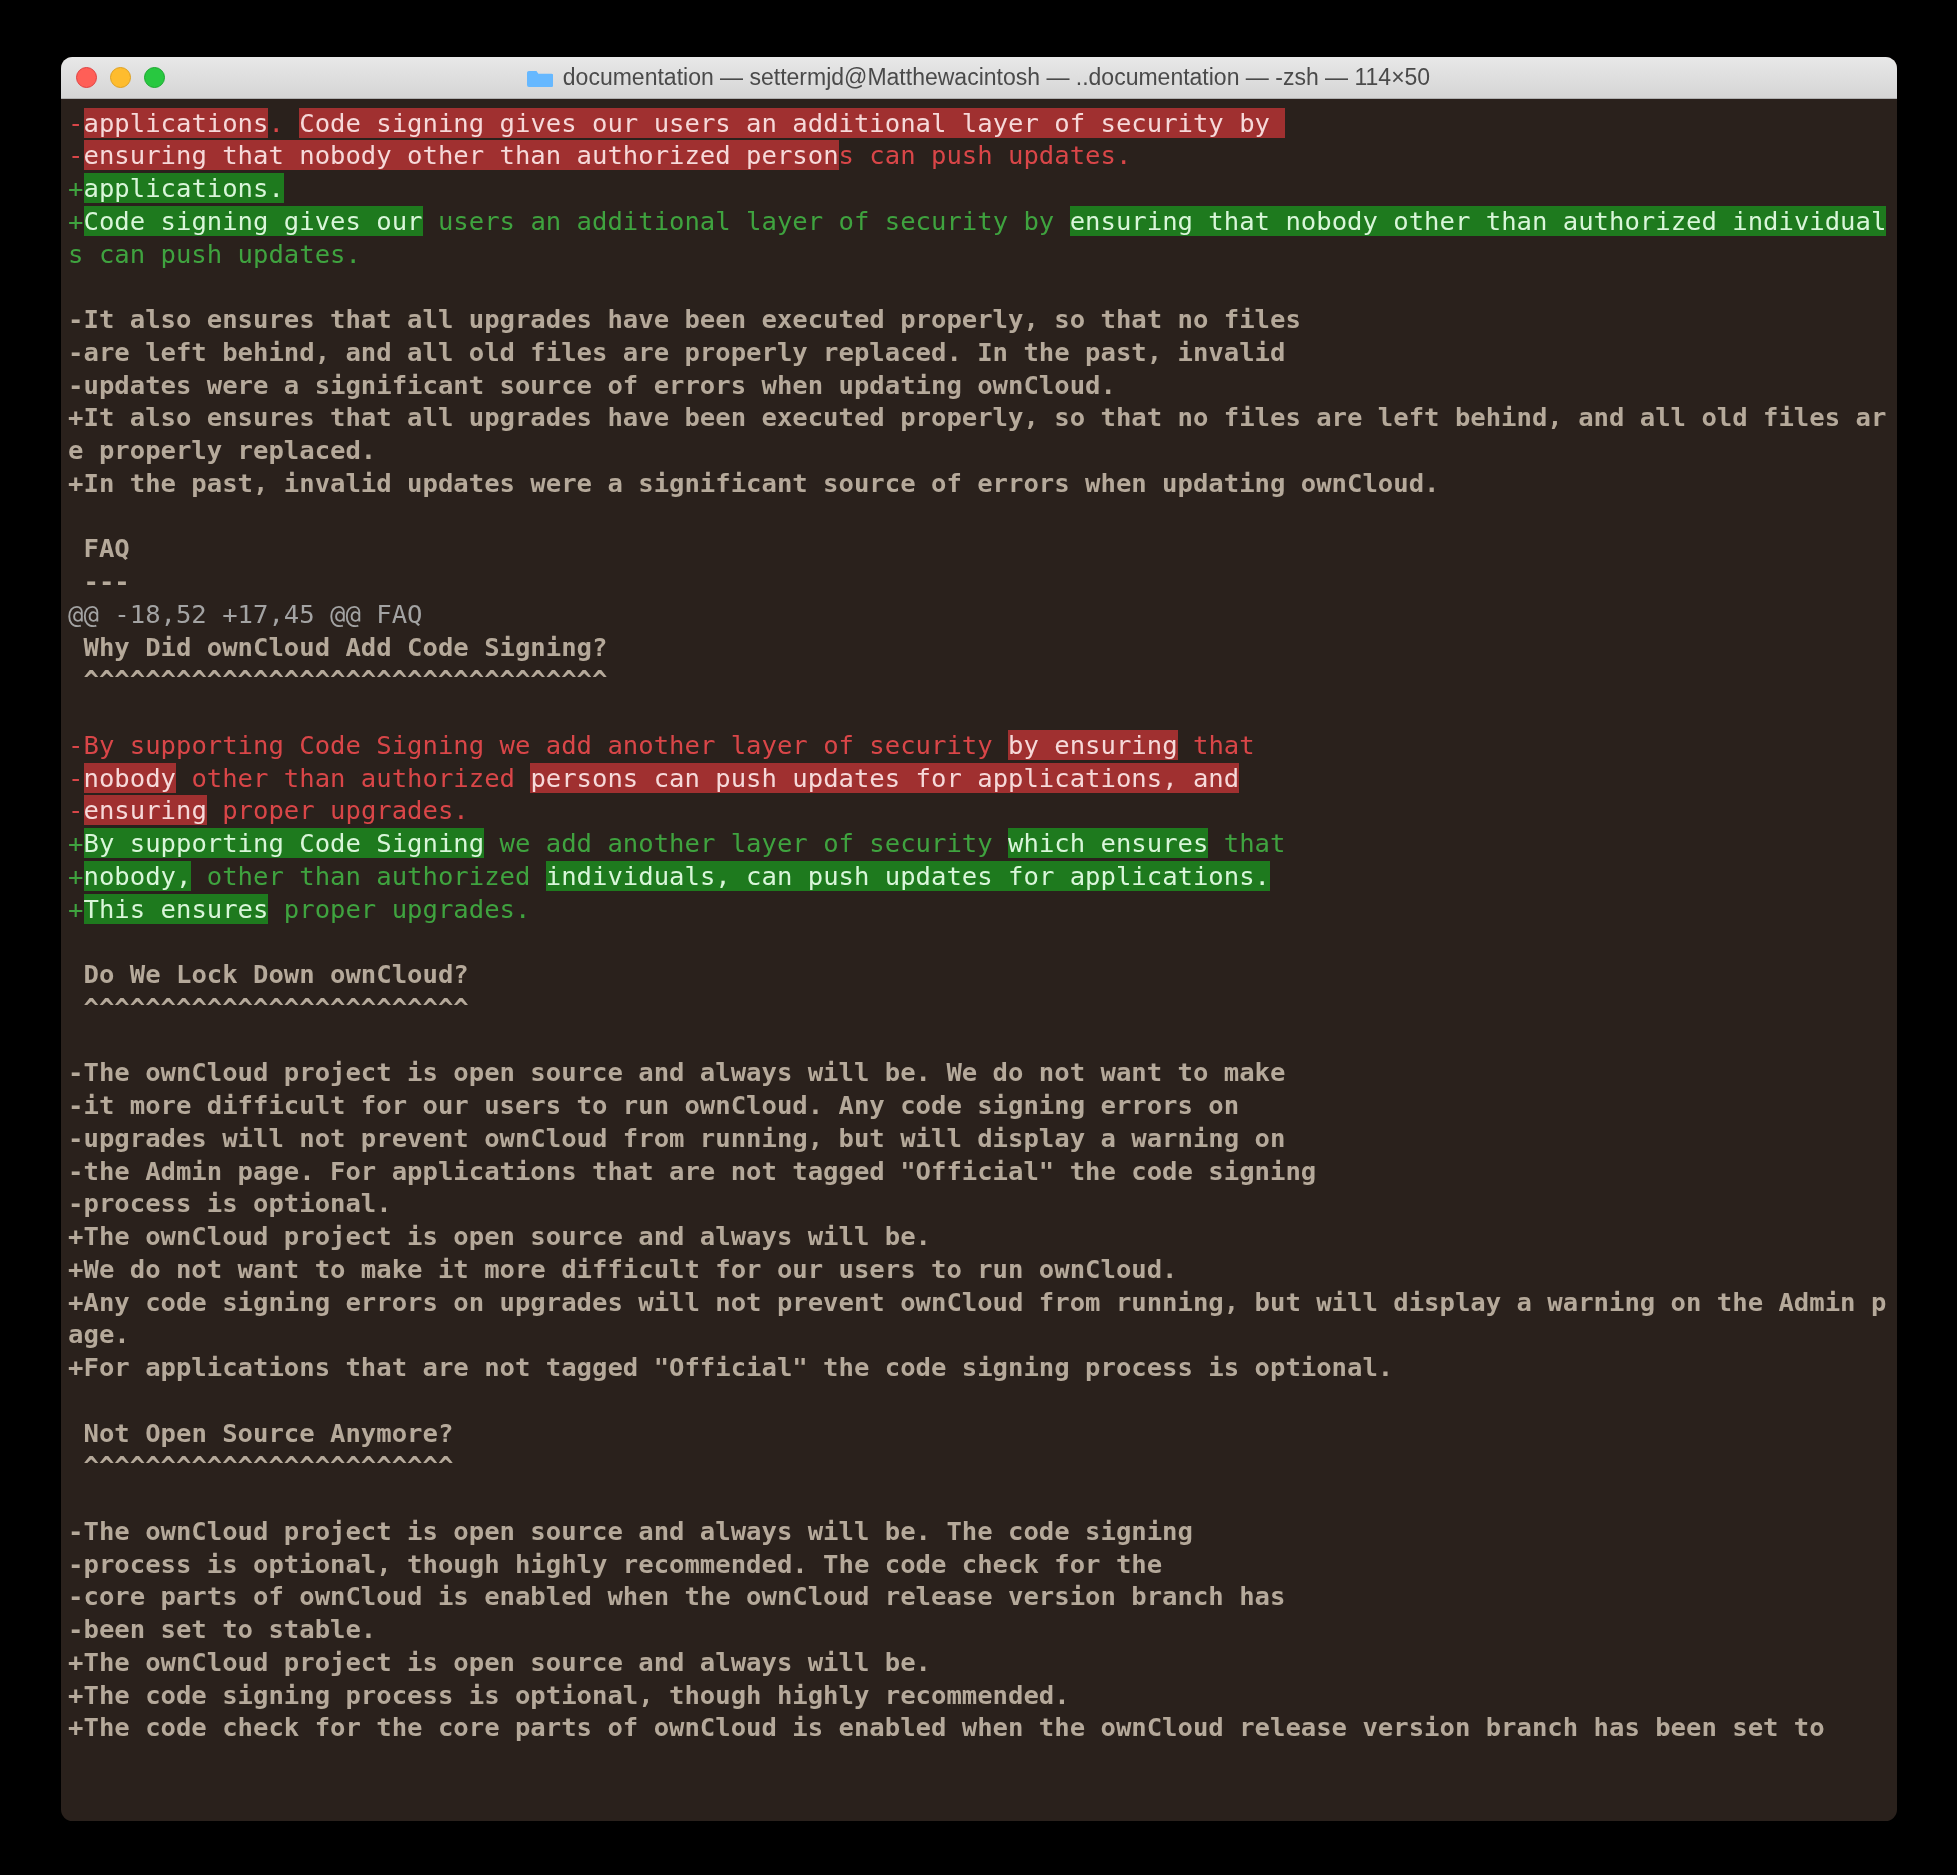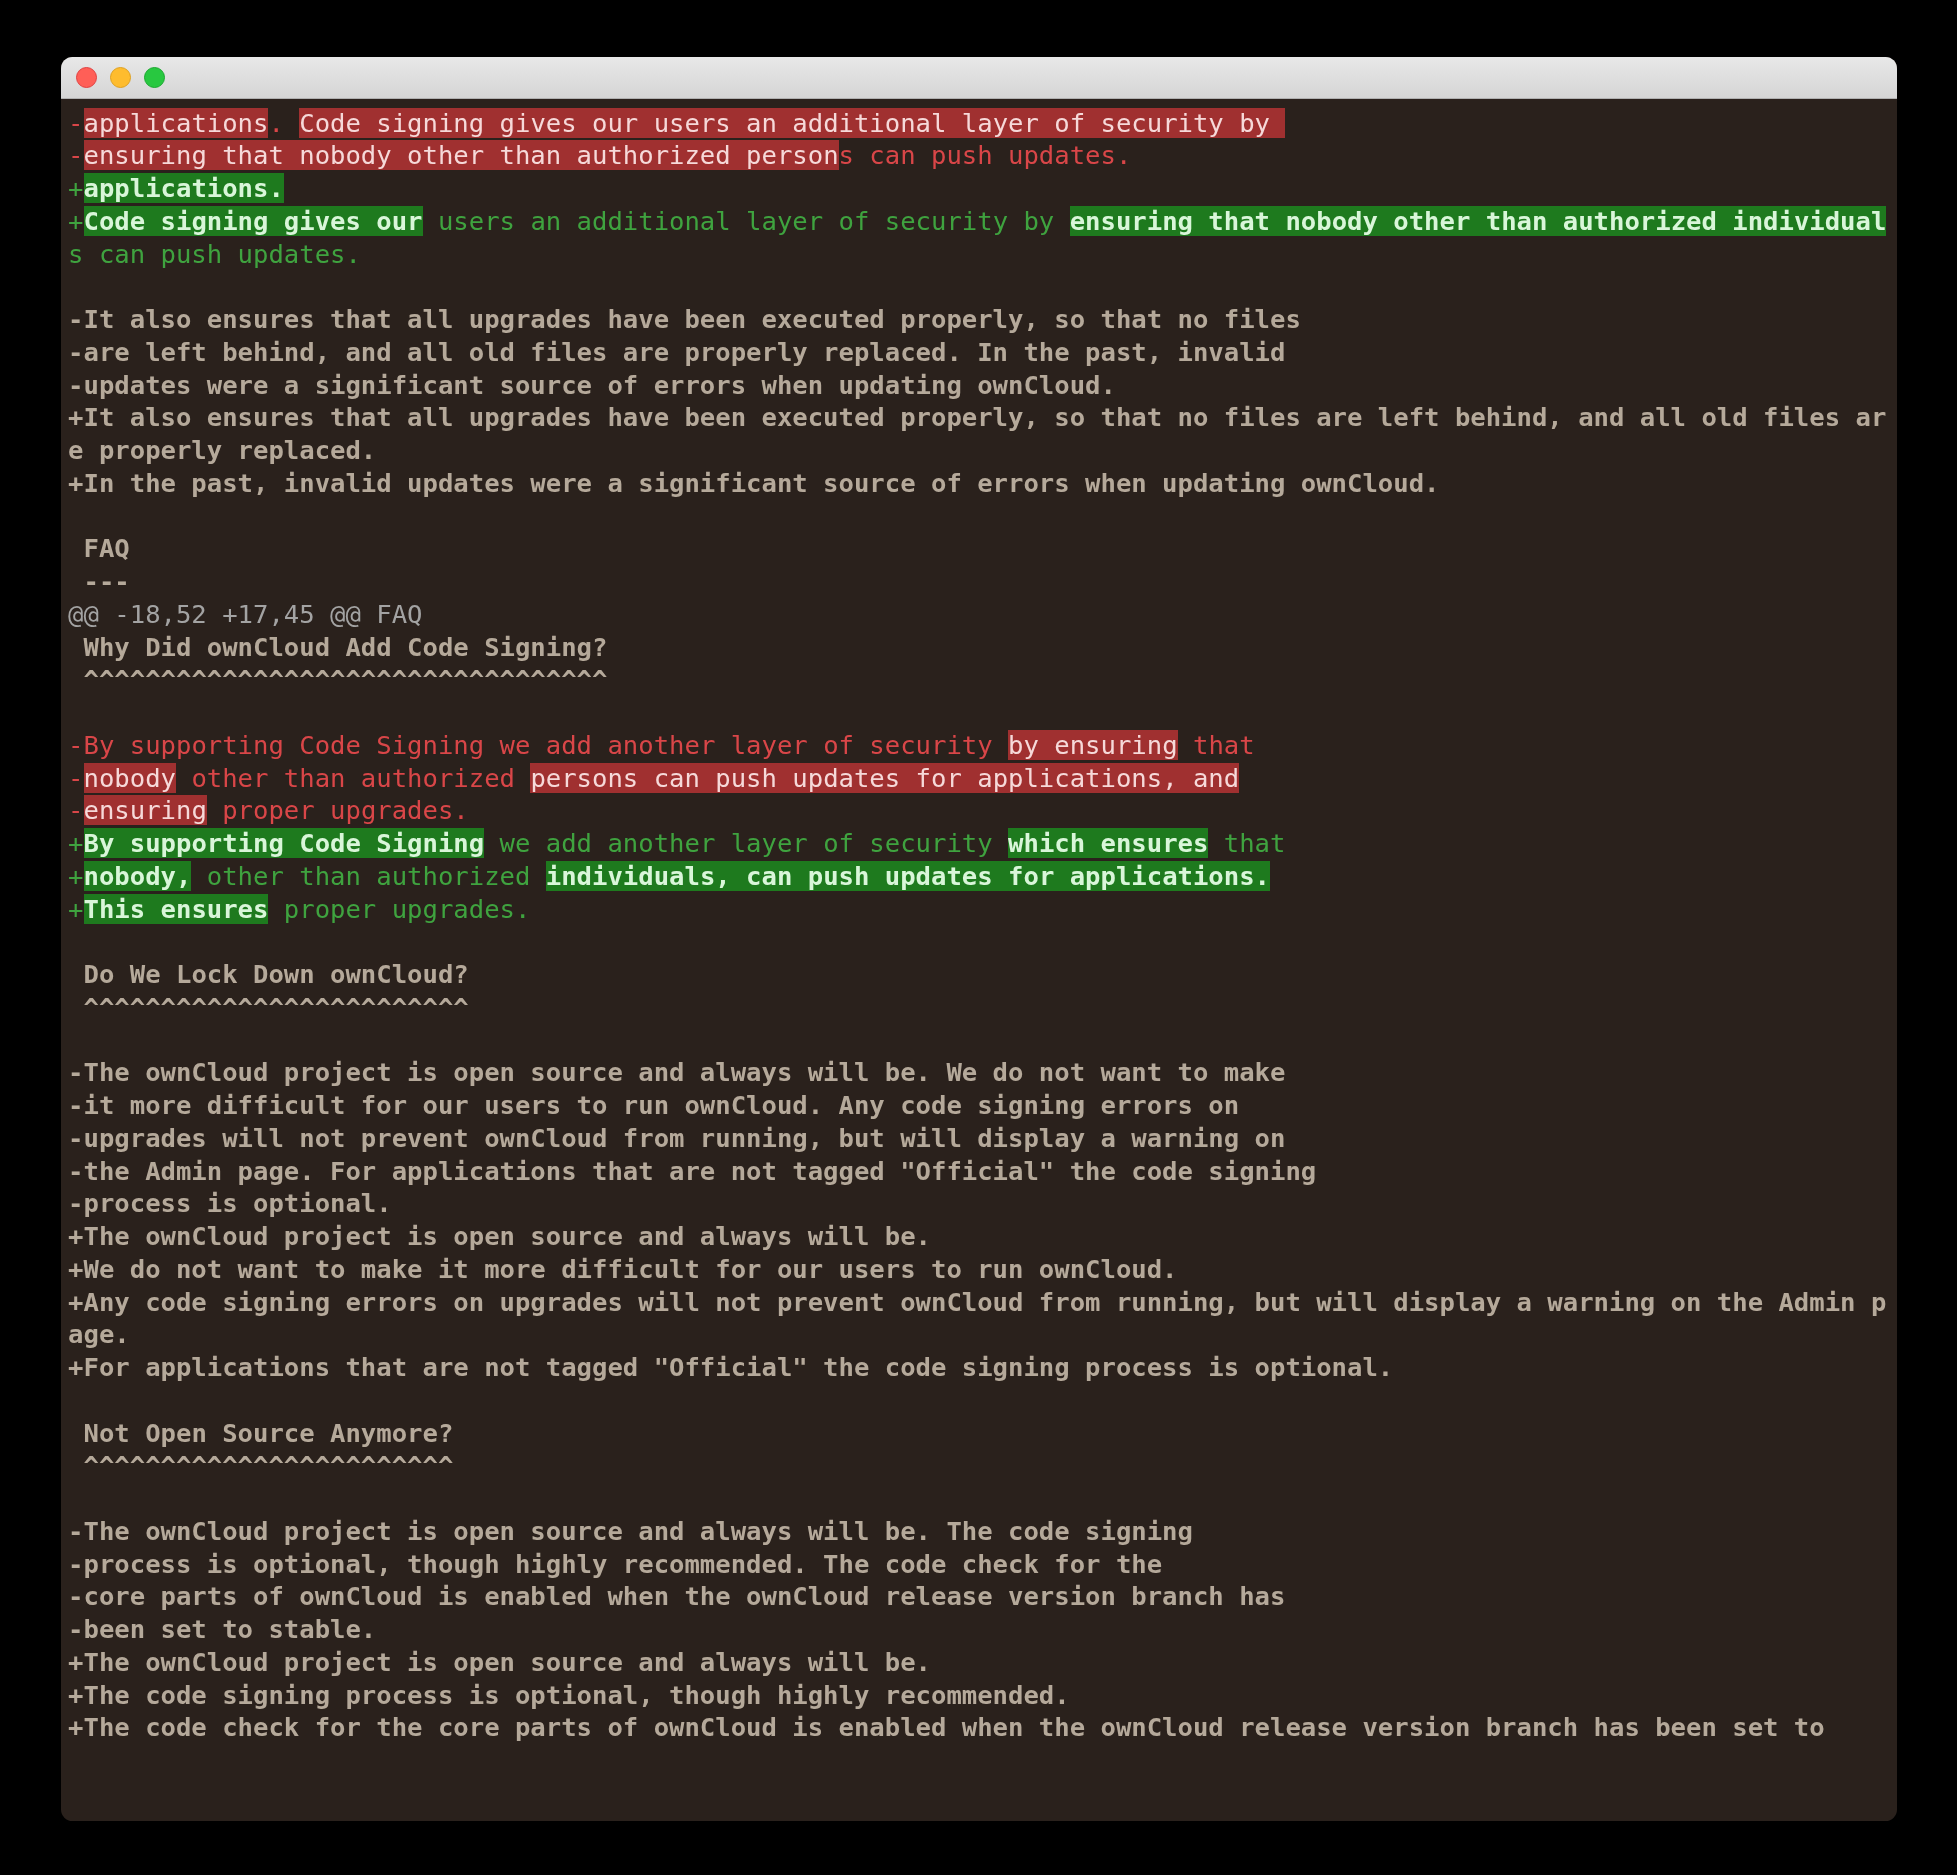--- a/index.html
+++ b/index.html
@@ -64,30 +64,38 @@
     line-height: 1.28;
     color: #b5a99a;
     white-space: pre-wrap;
     word-break: break-all;
     min-height: 1722px;
   }
   .line { display: block; }
   .minus-sign { color: #d94648; }
   .plus-sign { color: #3fa33f; }
   .hl-del { background: #a03030; color: #f6d9d9; }
-  .hl-add { background: #1e7a1e; color: #d9f6d9; font-weight: bold; }
+  .hl-add { background: #1e7a1e; color: #d9f6d9; }
   .hunk { color: #a3a3a3; }
   .ctx { color: #b5a99a; font-weight: bold; }
 </style>
 </head>
 <body>
 
 <div class="window">
   <div class="titlebar">
     <div class="traffic-lights">
       <div class="light red"></div>
       <div class="light yellow"></div>
       <div class="light green"></div>
     </div>
+    <div class="title-wrap">
+      <span class="folder-icon">
+        <svg viewBox="0 0 28 22">
+            <path fill="#66b8ff" d="M2 4 h8 l2 3 h14 a2 2 0 0 1 2 2 v10 a2 2 0 0 1 -2 2 H2 a2 2 0 0 1 -2 -2 V6 a2 2 0 0 1 2 -2 z"></path>
+          </svg>
+      </span>
+      <span>documentation — settermjd@Matthewacintosh — ..documentation — -zsh — 114×50</span>
+    </div>
   </div>
   <div class="terminal" id="terminal"><span class="line"><span class="minus-sign">-</span><span class="hl-del">applications</span><span class="minus-sign">. </span><span class="hl-del">Code signing gives our users an additional layer of security by </span></span><span class="line"><span class="minus-sign">-</span><span class="hl-del">ensuring that nobody other than authorized person</span><span class="minus-sign">s can push updates.</span></span><span class="line"><span class="plus-sign">+</span><span class="hl-add">applications.</span></span><span class="line"><span class="plus-sign">+</span><span class="hl-add">Code signing gives our</span><span class="plus-sign"> users an additional layer of security by </span><span class="hl-add">ensuring that nobody other than authorized individual</span><span class="plus-sign">s can push updates.</span></span><span class="line"><span class="ctx"> </span></span><span class="line"><span class="ctx">-It also ensures that all upgrades have been executed properly, so that no files</span></span><span class="line"><span class="ctx">-are left behind, and all old files are properly replaced. In the past, invalid</span></span><span class="line"><span class="ctx">-updates were a significant source of errors when updating ownCloud.</span></span><span class="line"><span class="ctx">+It also ensures that all upgrades have been executed properly, so that no files are left behind, and all old files are properly replaced.</span></span><span class="line"><span class="ctx">+In the past, invalid updates were a significant source of errors when updating ownCloud.</span></span><span class="line"><span class="ctx"> </span></span><span class="line"><span class="ctx"> FAQ</span></span><span class="line"><span class="ctx"> ---</span></span><span class="line"><span class="hunk">@@ -18,52 +17,45 @@ FAQ</span></span><span class="line"><span class="ctx"> Why Did ownCloud Add Code Signing?</span></span><span class="line"><span class="ctx"> ^^^^^^^^^^^^^^^^^^^^^^^^^^^^^^^^^^</span></span><span class="line"><span class="ctx"> </span></span><span class="line"><span class="minus-sign">-</span><span class="minus-sign">By supporting Code Signing</span><span class="minus-sign"> we add another layer of security </span><span class="hl-del">by ensuring</span><span class="minus-sign"> that</span></span><span class="line"><span class="minus-sign">-</span><span class="hl-del">nobody</span><span class="minus-sign"> other than authorized </span><span class="hl-del">persons can push updates for applications, and</span></span><span class="line"><span class="minus-sign">-</span><span class="hl-del">ensuring</span><span class="minus-sign"> proper upgrades.</span></span><span class="line"><span class="plus-sign">+</span><span class="hl-add">By supporting Code Signing</span><span class="plus-sign"> we add another layer of security </span><span class="hl-add">which ensures</span><span class="plus-sign"> that</span></span><span class="line"><span class="plus-sign">+</span><span class="hl-add">nobody,</span><span class="plus-sign"> other than authorized </span><span class="hl-add">individuals, can push updates for applications.</span></span><span class="line"><span class="plus-sign">+</span><span class="hl-add">This ensures</span><span class="plus-sign"> proper upgrades.</span></span><span class="line"><span class="ctx"> </span></span><span class="line"><span class="ctx"> Do We Lock Down ownCloud?</span></span><span class="line"><span class="ctx"> ^^^^^^^^^^^^^^^^^^^^^^^^^</span></span><span class="line"><span class="ctx"> </span></span><span class="line"><span class="ctx">-The ownCloud project is open source and always will be. We do not want to make</span></span><span class="line"><span class="ctx">-it more difficult for our users to run ownCloud. Any code signing errors on</span></span><span class="line"><span class="ctx">-upgrades will not prevent ownCloud from running, but will display a warning on</span></span><span class="line"><span class="ctx">-the Admin page. For applications that are not tagged "Official" the code signing</span></span><span class="line"><span class="ctx">-process is optional.</span></span><span class="line"><span class="ctx">+The ownCloud project is open source and always will be.</span></span><span class="line"><span class="ctx">+We do not want to make it more difficult for our users to run ownCloud.</span></span><span class="line"><span class="ctx">+Any code signing errors on upgrades will not prevent ownCloud from running, but will display a warning on the Admin page.</span></span><span class="line"><span class="ctx">+For applications that are not tagged "Official" the code signing process is optional.</span></span><span class="line"><span class="ctx"> </span></span><span class="line"><span class="ctx"> Not Open Source Anymore?</span></span><span class="line"><span class="ctx"> ^^^^^^^^^^^^^^^^^^^^^^^^</span></span><span class="line"><span class="ctx"> </span></span><span class="line"><span class="ctx">-The ownCloud project is open source and always will be. The code signing</span></span><span class="line"><span class="ctx">-process is optional, though highly recommended. The code check for the</span></span><span class="line"><span class="ctx">-core parts of ownCloud is enabled when the ownCloud release version branch has</span></span><span class="line"><span class="ctx">-been set to stable.</span></span><span class="line"><span class="ctx">+The ownCloud project is open source and always will be.</span></span><span class="line"><span class="ctx">+The code signing process is optional, though highly recommended.</span></span><span class="line"><span class="ctx">+The code check for the core parts of ownCloud is enabled when the ownCloud release version branch has been set to</span></span></div>
 </div>
 
 
 </body></html>

